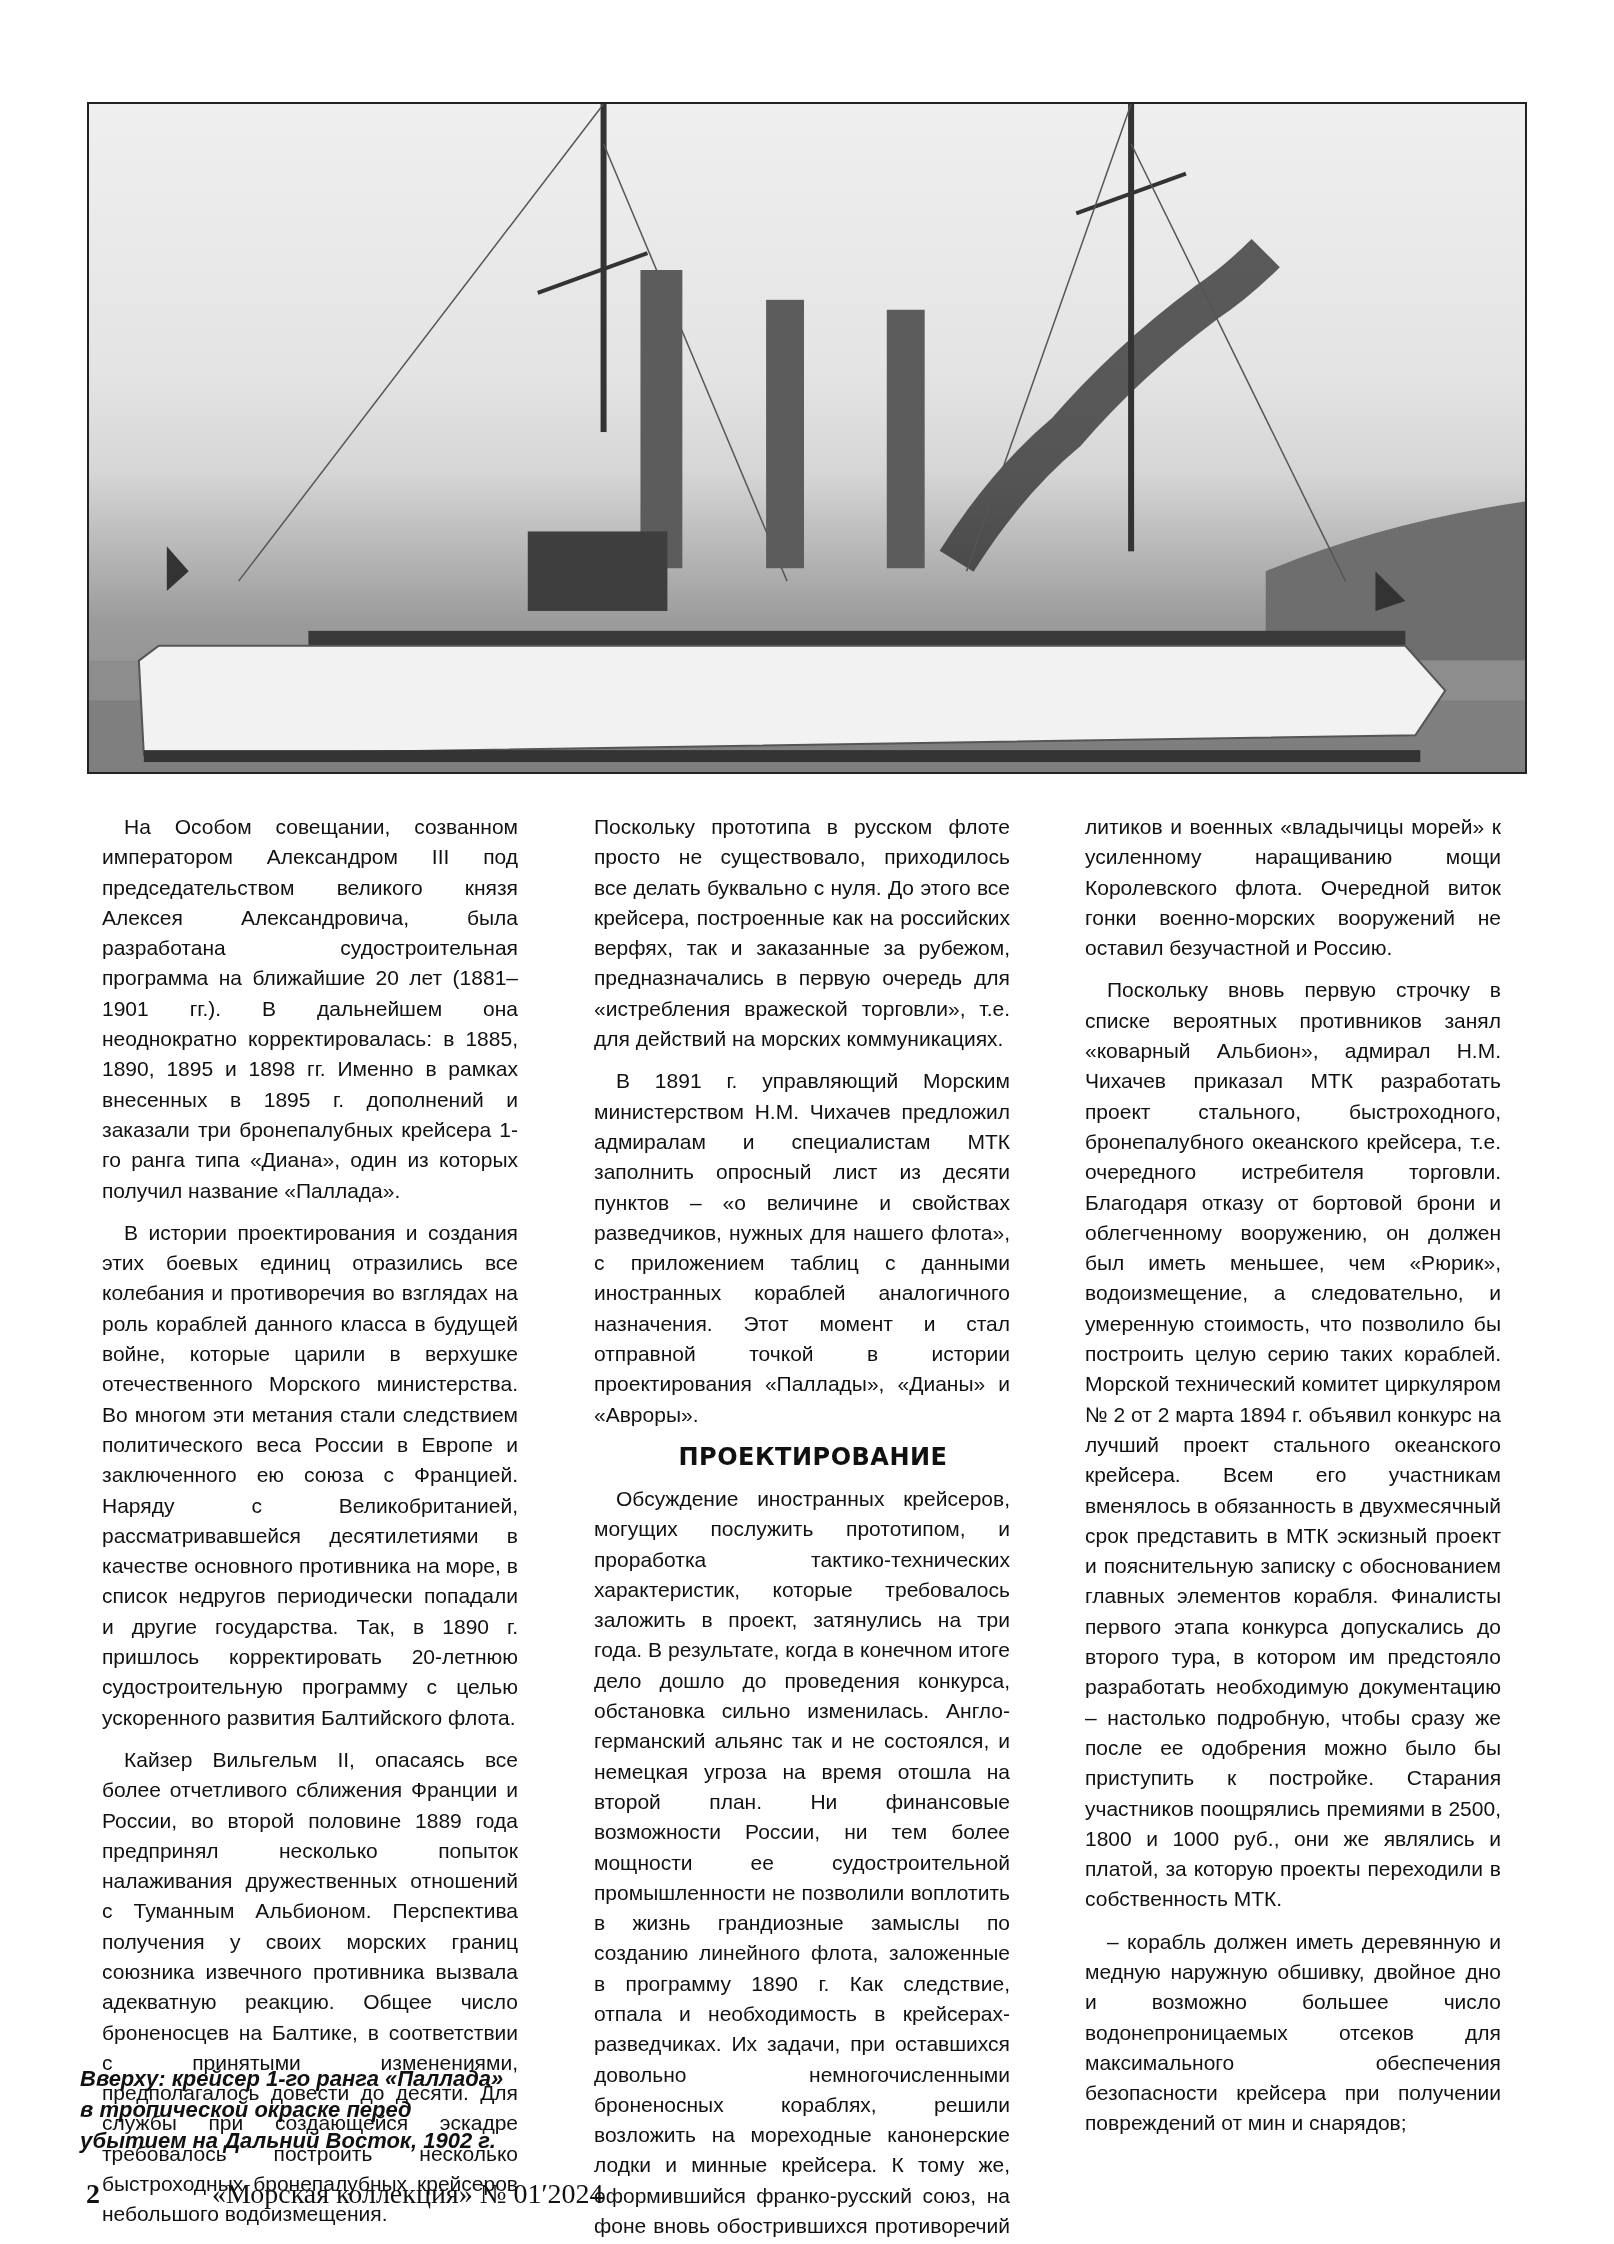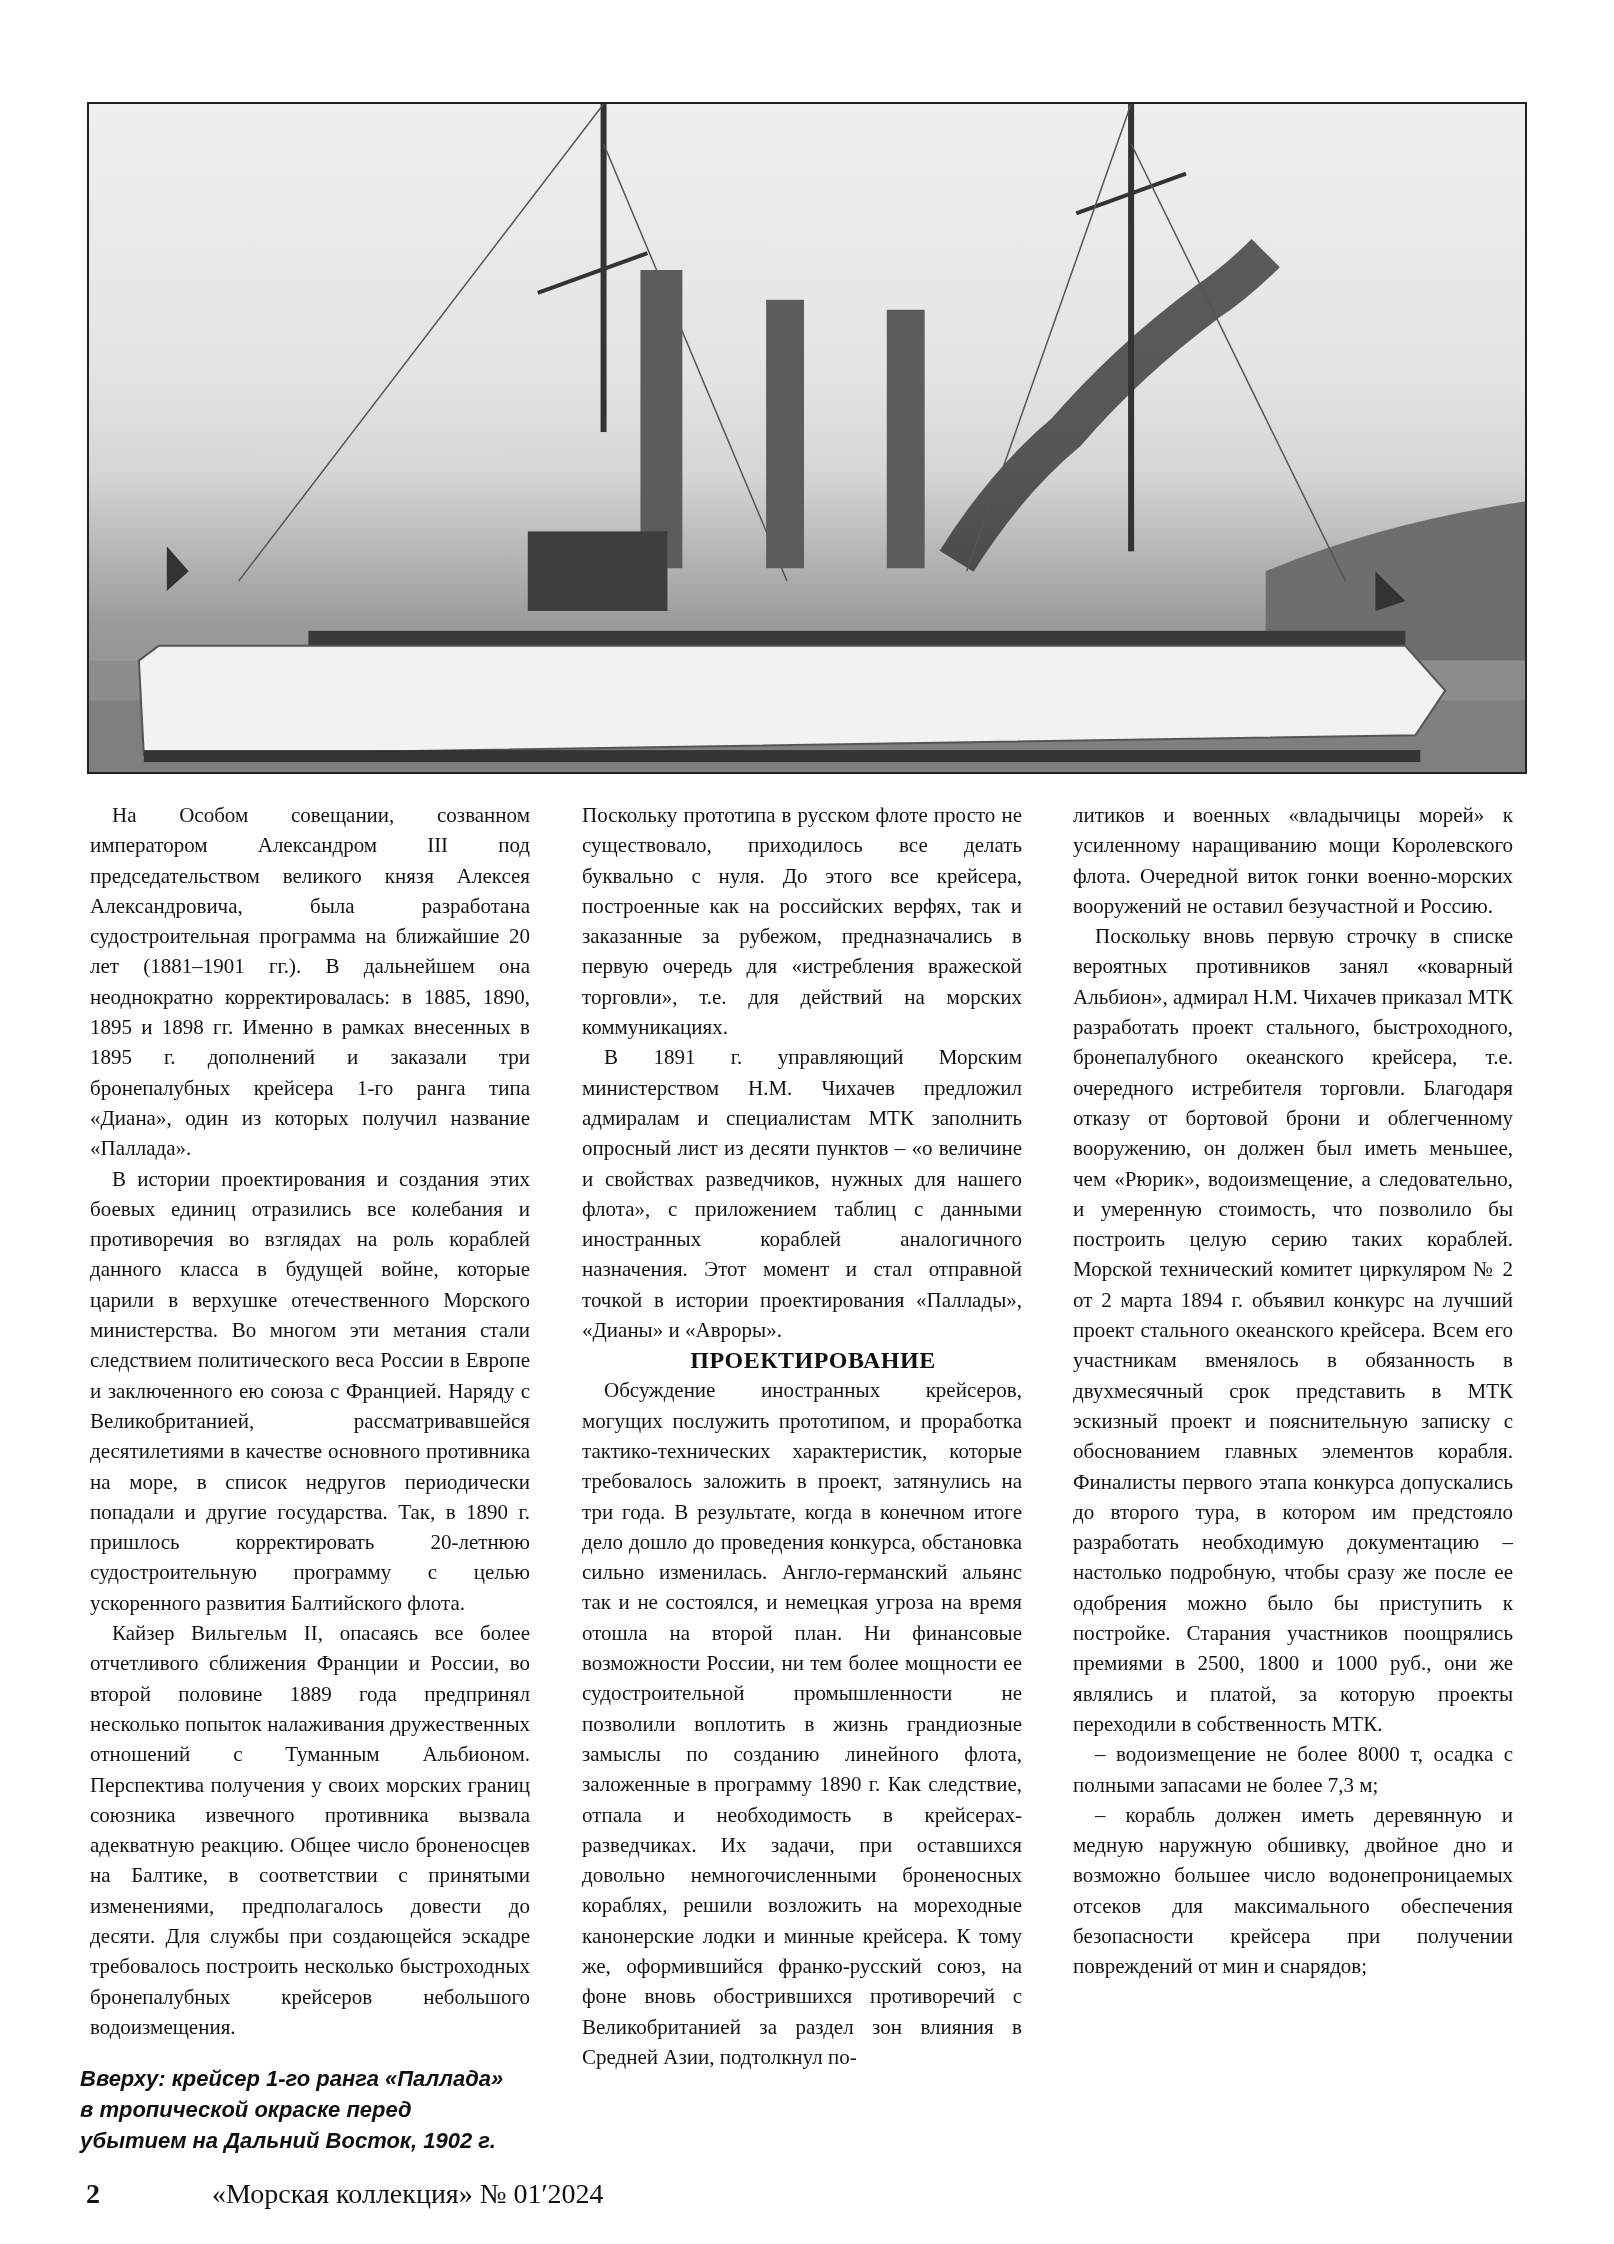--- a/index.html
+++ b/index.html
@@ -10,21 +10,21 @@
     .photo {
       position: absolute; left: 87px; top: 102px; width: 1440px; height: 672px;
       border: 2px solid #222; box-sizing: border-box; overflow: hidden;
       background: linear-gradient(180deg, #efefef 0%, #e4e4e4 40%, #d6d6d6 55%, #9a9a9a 78%, #8a8a8a 100%);
     }
     .photo svg { display: block; width: 100%; height: 100%; }
     .col {
       position: absolute; top: 800px; width: 440px;
       font-size: 21px; line-height: 30.3px; text-align: justify; hyphens: manual;
     }
-    .col p { margin: 0; text-indent: 22px; font-family: Liberation Serif, serif; }
+    .col p { margin: 12px; text-indent: 22px; }
     .col p.noindent { text-indent: 0; }
     .col1 { left: 90px; }
     .col2 { left: 582px; }
     .col3 { left: 1073px; }
     .heading {
       font-family: "DejaVu Sans", sans-serif; font-weight: bold; font-size: 24px;
       text-align: center; margin: 30px 0 0 0; letter-spacing: 0.5px; line-height: 30px;
       text-indent: 0;
     }
     .caption {
@@ -87,20 +87,19 @@
 <div class="col col2">
   <p class="noindent">Поскольку прототипа в русском флоте просто не существовало, приходилось все делать буквально с нуля. До этого все крейсера, построенные как на российских верфях, так и заказанные за рубежом, предназначались в первую очередь для «истребления вражеской торговли», т.е. для действий на морских коммуникациях.</p>
   <p>В 1891 г. управляющий Морским министерством Н.М. Чихачев предложил адмиралам и специалистам МТК заполнить опросный лист из десяти пунктов – «о величине и свойствах разведчиков, нужных для нашего флота», с приложением таблиц с данными иностранных кораблей аналогичного назначения. Этот момент и стал отправной точкой в истории проектирования «Паллады», «Дианы» и «Авроры».</p>
   <p class="heading">ПРОЕКТИРОВАНИЕ</p>
   <p>Обсуждение иностранных крейсеров, могущих послужить прототипом, и проработка тактико-технических характеристик, которые требовалось заложить в проект, затянулись на три года. В результате, когда в конечном итоге дело дошло до проведения конкурса, обстановка сильно изменилась. Англо-германский альянс так и не состоялся, и немецкая угроза на время отошла на второй план. Ни финансовые возможности России, ни тем более мощности ее судостроительной промышленности не позволили воплотить в жизнь грандиозные замыслы по созданию линейного флота, заложенные в программу 1890 г. Как следствие, отпала и необходимость в крейсерах-разведчиках. Их задачи, при оставшихся довольно немногочисленными броненосных кораблях, решили возложить на мореходные канонерские лодки и минные крейсера. К тому же, оформившийся франко-русский союз, на фоне вновь обострившихся противоречий с Великобританией за раздел зон влияния в Средней Азии, подтолкнул по-</p>
 </div>
 
 <div class="col col3">
   <p class="noindent">литиков и военных «владычицы морей» к усиленному наращиванию мощи Королевского флота. Очередной виток гонки военно-морских вооружений не оставил безучастной и Россию.</p>
   <p>Поскольку вновь первую строчку в списке вероятных противников занял «коварный Альбион», адмирал Н.М. Чихачев приказал МТК разработать проект стального, быстроходного, бронепалубного океанского крейсера, т.е. очередного истребителя торговли. Благодаря отказу от бортовой брони и облегченному вооружению, он должен был иметь меньшее, чем «Рюрик», водоизмещение, а следовательно, и умеренную стоимость, что позволило бы построить целую серию таких кораблей. Морской технический комитет циркуляром № 2 от 2 марта 1894 г. объявил конкурс на лучший проект стального океанского крейсера. Всем его участникам вменялось в обязанность в двухмесячный срок представить в МТК эскизный проект и пояснительную записку с обоснованием главных элементов корабля. Финалисты первого этапа конкурса допускались до второго тура, в котором им предстояло разработать необходимую документацию – настолько подробную, чтобы сразу же после ее одобрения можно было бы приступить к постройке. Старания участников поощрялись премиями в 2500, 1800 и 1000 руб., они же являлись и платой, за которую проекты переходили в собственность МТК.</p>
-  <p>– водоизмещение не более 8000 т, осадка с полными запасами не более 7,3 м;</p>
   <p>– корабль должен иметь деревянную и медную наружную обшивку, двойное дно и возможно большее число водонепроницаемых отсеков для максимального обеспечения безопасности крейсера при получении повреждений от мин и снарядов;</p>
 </div>
 
 <div class="caption">Вверху: крейсер 1-го ранга «Паллада» в тропической окраске перед убытием на Дальний Восток, 1902 г.</div>
 
 <div class="footer-num">2</div>
 <div class="footer-title">«Морская коллекция» № 01′2024</div>
 
 </body></html>

